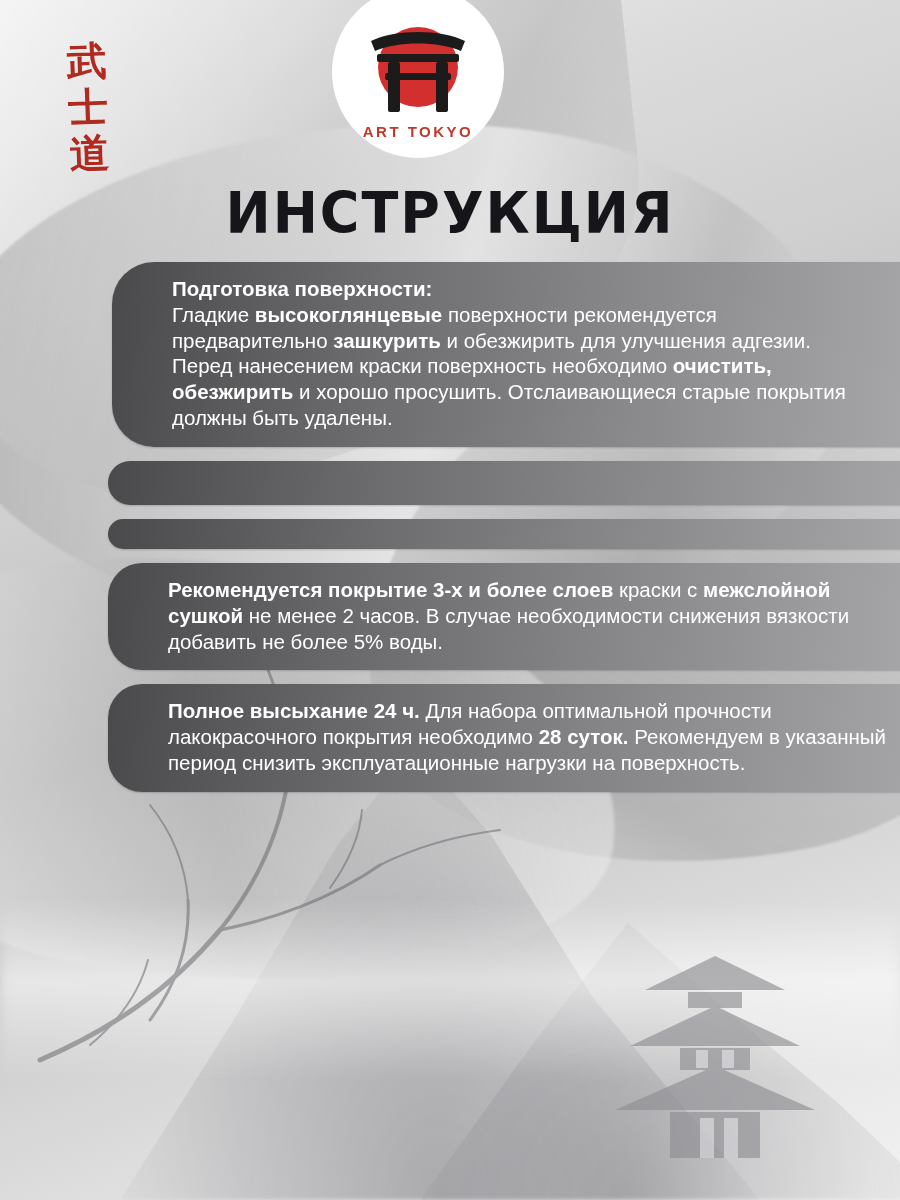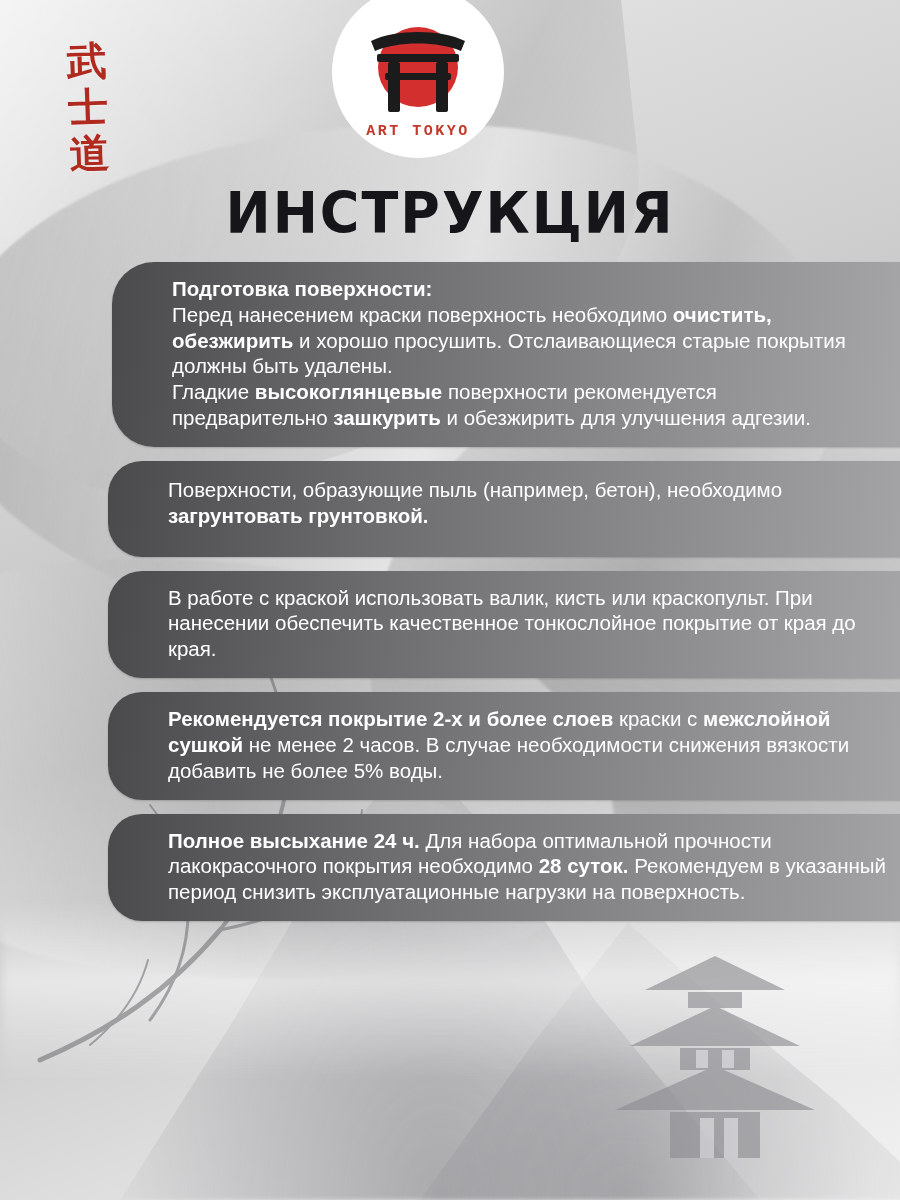--- a/index.html
+++ b/index.html
@@ -135,21 +135,21 @@
   .logo-inner {
     position: absolute;
     inset: 0;
     display: flex;
     flex-direction: column;
     align-items: center;
     justify-content: center;
   }
   .logo-mark { margin-top: 18px; }
   .logo-text {
-    font-family: Liberation Mono, monospace;
+    font-family: Liberation Sans, sans-serif;
     font-size: 15px;
     letter-spacing: 2.5px;
     font-weight: 700;
     color: #c0392b;
     margin-top: 4px;
   }
 
   
   .kanji {
     position: absolute;
@@ -285,35 +285,33 @@
       <div class="logo-text">ART TOKYO</div>
     </div>
   </div>
 
   <div class="title">ИНСТРУКЦИЯ</div>
 
   <div class="blocks">
 
     <div class="block w1">
       <p class="head">Подготовка поверхности:</p>
+      <p>Гладкие <b>высокоглянцевые</b> поверхности рекомендуется предварительно <b>зашкурить</b> и обезжирить для улучшения адгезии.</p>
       <p>Перед нанесением краски поверхность необходимо <b>очистить, обезжирить</b> и хорошо просушить. Отслаивающиеся старые покрытия должны быть удалены.</p>
-      <p>Гладкие <b>высокоглянцевые</b> поверхности рекомендуется предварительно <b>зашкурить</b> и обезжирить для улучшения адгезии.</p>
     </div>
 
     <div class="block w2 blk-pad-sm">
-      <p>Поверхности, образующие пыль (например, бетон), необходимо <b>загрунтовать грунтовкой.</b></p>
       <div class="gap"></div>
     </div>
 
     <div class="block w3">
-      <p>В работе с краской использовать валик, кисть или краскопульт. При нанесении обеспечить качественное тонкослойное покрытие от края до края.</p>
     </div>
 
     <div class="block w4">
-      <p><b>Рекомендуется покрытие 2-х и более слоев</b> краски с <b>межслойной сушкой</b> не менее 2 часов. В случае необходимости снижения вязкости добавить не более 5% воды.</p>
+      <p><b>Рекомендуется покрытие 3-х и более слоев</b> краски с <b>межслойной сушкой</b> не менее 2 часов. В случае необходимости снижения вязкости добавить не более 5% воды.</p>
     </div>
 
     <div class="block w5">
       <p><b>Полное высыхание 24 ч.</b> Для набора оптимальной прочности лакокрасочного покрытия необходимо <b>28 суток.</b> Рекомендуем в указанный период снизить эксплуатационные нагрузки на поверхность.</p>
     </div>
 
   </div>
 </div>
 
 </body></html>

